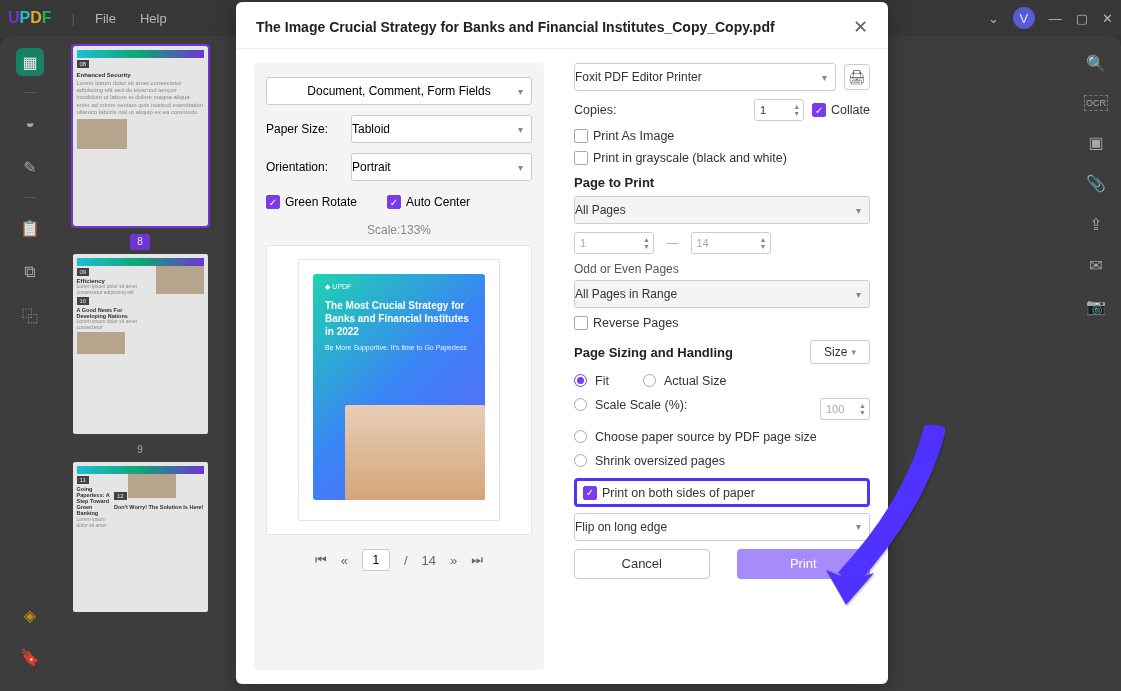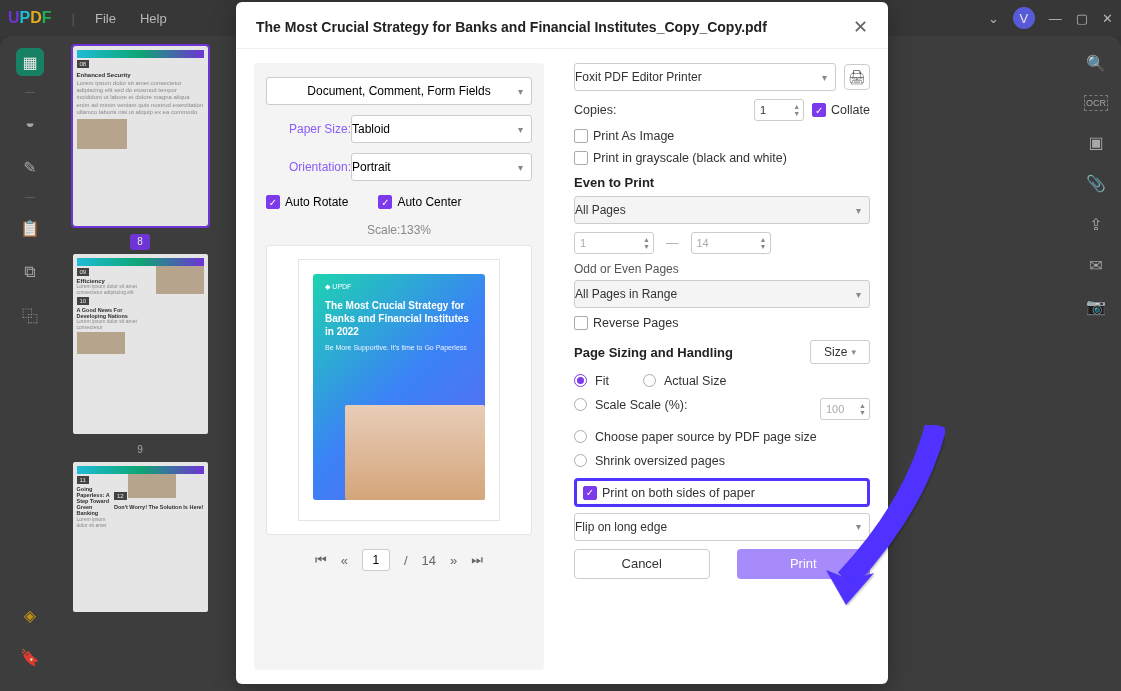--- a/index.html
+++ b/index.html
@@ -40,21 +40,21 @@
   .dlg-title { font-weight: bold; font-size: 14px; color: #222; }
   .dlg-close { margin-left: auto; cursor: pointer; font-size: 18px; color: #666; }
   
   .dlg-body { flex: 1; display: flex; padding: 14px 18px; gap: 30px; overflow: hidden; }
   .col-left { width: 290px; background: #f4f4f4; border-radius: 4px; padding: 14px 12px; display: flex; flex-direction: column; }
   .col-right { flex: 1; font-size: 12.5px; color: #333; }
   
   .drop { width: 100%; height: 28px; background: white; border: 1px solid #ccc; border-radius: 3px; font-size: 12px; padding: 0 0; display: flex; align-items: center; position: relative; cursor: pointer; }
   .drop::after { content: "▾"; position: absolute; right: 8px; color: #888; font-size: 10px; }
   .row { display: flex; align-items: center; margin-top: 10px; }
-  .row-lbl { width: 85px; font-size: 12px; color: #8b5cf6; text-align: right; }
+  .row-lbl { width: 85px; font-size: 12px; color: #000000; }
   .row .drop { flex: 1; width: auto; }
   
   .checks { display: flex; gap: 30px; margin-top: 14px; font-size: 12px; }
   .chk { display: inline-flex; align-items: center; gap: 5px; cursor: pointer; }
   .chkbox { width: 14px; height: 14px; border: 1px solid #aaa; border-radius: 2px; display: inline-flex; align-items: center; justify-content: center; font-size: 10px; }
   .chkbox.on { background: #7c3aed; border-color: #7c3aed; color: white; }
   
   .scale-lbl { text-align: center; color: #888; font-size: 12px; margin: 14px 0 8px; }
   .preview { background: white; height: 290px; border-radius: 3px; display: flex; align-items: center; justify-content: center; overflow: hidden; border:1px solid #e5e5e5;}
   .preview-pg { width: 200px; height: 260px; background: white; box-shadow: 0 0 0 1px #e5e5e5; position: relative; }
@@ -178,21 +178,21 @@
     <span>⇪</span>
     <span>✉</span>
     <span>📷</span>
   </div>
 </div>
 
 <div class="dimmer"></div>
 
 <div class="dialog">
   <div class="dlg-head">
-    <div class="dlg-title">The Most Crucial Strategy for Banks and Financial Institutes_Copy_Copy.pdf</div>
+    <div class="dlg-title">The Image Crucial Strategy for Banks and Financial Institutes_Copy_Copy.pdf</div>
     <div class="dlg-close">✕</div>
   </div>
   <div class="dlg-body">
     <div class="col-left">
       <div class="drop" style="justify-content:center">
           <span>Document, Comment, Form Fields</span>
         </div>
       <div class="row">
         <span class="row-lbl">Paper Size:</span>
         <div class="drop">
@@ -201,21 +201,21 @@
       </div>
       <div class="row">
         <span class="row-lbl">Orientation:</span>
         <div class="drop">
             <span>Portrait</span>
           </div>
       </div>
       <div class="checks">
         <label class="chk">
             <span class="chkbox on">✓</span>
-            <span>Auto Rotate</span>
+            <span>Green Rotate</span>
           </label>
         <label class="chk">
             <span class="chkbox on">✓</span>
             <span>Auto Center</span>
           </label>
       </div>
       <div class="scale-lbl">Scale:133%</div>
       <div class="preview">
         <div class="preview-pg">
           <div class="preview-card">
@@ -264,21 +264,21 @@
             <span>Print As Image</span>
           </label>
         </div>
       <div class="rrow">
           <label class="chk">
             <span class="chkbox"></span>
             <span>Print in grayscale (black and white)</span>
           </label>
         </div>
 
-      <div class="sectionh">Even to Print</div>
+      <div class="sectionh">Page to Print</div>
       <div class="drop" style="background:#f4f4f4">
           <span>All Pages</span>
         </div>
       <div class="rrow" style="margin-top:8px;gap:12px">
         <div class="spin" style="width:80px;color:#aaa">
             <span>1</span>
             <span class="carets">▲<br>▼</span>
           </div>
         <span style="color:#aaa">—</span>
         <div class="spin" style="width:80px;color:#aaa">

